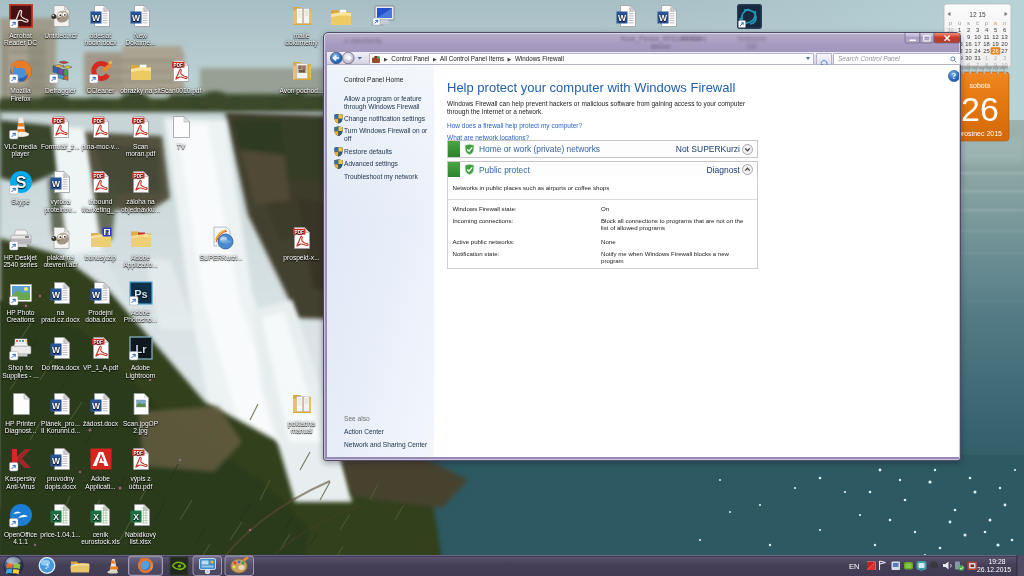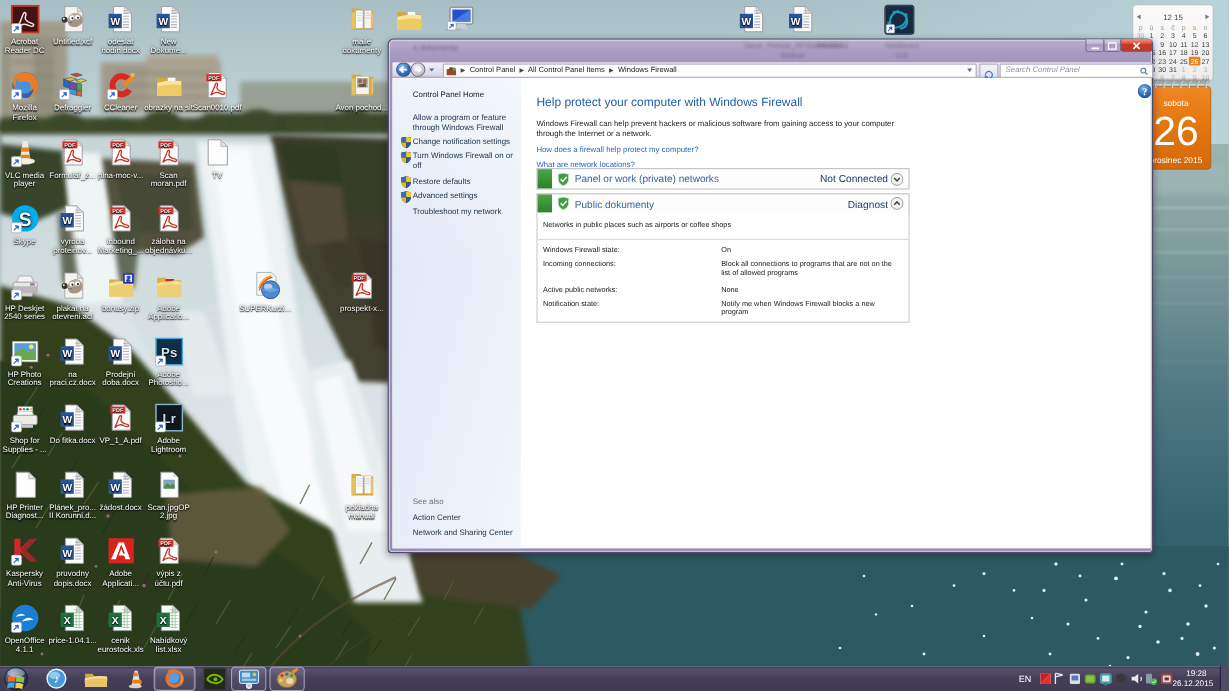--- a/index.html
+++ b/index.html
@@ -915,45 +915,45 @@
      <path d="M0.6,4.8 L4.5,4.8 L4.5,9.6 Q1,8.2 0.7,5.2 Z" fill="#e8b820"></path>
      <path d="M4.5,4.8 L8.4,4.8 Q8,8.2 4.5,9.6 Z" fill="#2c5c98"></path>
           </g>
    </defs>
    <use href="#uac" x="0" y="0"></use>
    <use href="#uac" x="0" y="12.5"></use>
    <use href="#uac" x="0" y="33"></use>
    <use href="#uac" x="0" y="45.5"></use>
   </svg>
 
-  <div class="abs" style="left:120px;top:14.5px;font-size:10px;color:#1f5fac;">Help protect your computer with Windows Firewall</div>
+  <div class="abs" style="left:120px;top:14.5px;font-size:13px;color:#1f5fac;">Help protect your computer with Windows Firewall</div>
   <div class="abs" style="left:120px;top:35px;font-size:6.5px;line-height:8px;color:#1a1a1a;">Windows Firewall can help prevent hackers or malicious software from gaining access to your computer<br>through the Internet or a network.</div>
   <div class="abs" style="left:120px;top:57px;font-size:6.5px;color:#2b64c4;">How does a firewall help protect my computer?</div>
   <div class="abs" style="left:120px;top:68.5px;font-size:6.5px;color:#2b64c4;">What are network locations?</div>
 
   <div class="abs" style="left:120px;top:75px;width:309px;height:16px;background:#fdfdfd;border:.5px solid #c6c6c6;">
    <div class="abs" style="left:0;top:0;width:12px;height:16px;background:linear-gradient(180deg,#4da545,#2a812a);"></div>
    <svg class="abs" style="left:16px;top:2.5px" width="11" height="11" viewBox="0 0 11 11">
     <path d="M1,1.2 L5.5,0.2 L10,1.2 L9.8,6 Q9.4,9.4 5.5,10.8 Q1.6,9.4 1.2,6 Z" fill="#3f9e3f" stroke="#d8ecd8" stroke-width=".7"></path>
     <path d="M3.2,5.4 L5,7.2 L8.2,3.4" stroke="#fff" stroke-width="1.3" fill="none"></path>
    </svg>
-   <div class="abs" style="left:31px;top:3px;font-size:8.4px;color:#3465a8;">Panel or work (private) networks</div>
-   <div class="abs" style="right:17px;top:3px;font-size:8.5px;color:#1c3e72;">Not Connected</div>
+   <div class="abs" style="left:31px;top:3px;font-size:8.4px;color:#3465a8;">Home or work (private) networks</div>
+   <div class="abs" style="right:17px;top:3px;font-size:8.5px;color:#1c3e72;">Not SUPERKurzi</div>
    <svg class="abs" style="right:4.5px;top:2.8px" width="11" height="11" viewBox="0 0 11 11">
     <circle cx="5.5" cy="5.5" r="5" fill="#f2f2f2" stroke="#8a8a8a" stroke-width=".7"></circle>
     <path d="M3.2,4.4 l2.3,2.4 2.3,-2.4" stroke="#444" stroke-width="1.3" fill="none"></path>
    </svg>
   </div>
   <div class="abs" style="left:120px;top:95.5px;width:309px;height:16px;background:#fdfdfd;border:.5px solid #c6c6c6;">
    <div class="abs" style="left:0;top:0;width:12px;height:16px;background:linear-gradient(180deg,#4da545,#2a812a);"></div>
    <svg class="abs" style="left:16px;top:2.5px" width="11" height="11" viewBox="0 0 11 11">
     <path d="M1,1.2 L5.5,0.2 L10,1.2 L9.8,6 Q9.4,9.4 5.5,10.8 Q1.6,9.4 1.2,6 Z" fill="#3f9e3f" stroke="#d8ecd8" stroke-width=".7"></path>
     <path d="M3.2,5.4 L5,7.2 L8.2,3.4" stroke="#fff" stroke-width="1.3" fill="none"></path>
    </svg>
-   <div class="abs" style="left:31px;top:3px;font-size:8.4px;color:#3465a8;">Public dokumenty</div>
+   <div class="abs" style="left:31px;top:3px;font-size:8.4px;color:#3465a8;">Public protect</div>
    <div class="abs" style="right:17px;top:3px;font-size:8.5px;color:#1c3e72;">Diagnost</div>
    <svg class="abs" style="right:4.5px;top:2.8px" width="11" height="11" viewBox="0 0 11 11">
     <circle cx="5.5" cy="5.5" r="5" fill="#f2f2f2" stroke="#8a8a8a" stroke-width=".7"></circle>
     <path d="M3.2,6.6 l2.3,-2.4 2.3,2.4" stroke="#444" stroke-width="1.3" fill="none"></path>
    </svg>
   </div>
 
   <div class="abs" style="left:120px;top:111.5px;width:309px;height:91px;background:#fff;border:.5px solid #d0d0d0;border-top:none;font-size:6.1px;color:#1a1a1a;">
    <div class="abs" style="left:4.5px;top:7px;">Networks in public places such as airports or coffee shops</div>
    <div class="abs" style="left:0;top:22.5px;width:309px;height:1px;background:#dcdcdc;"></div>

